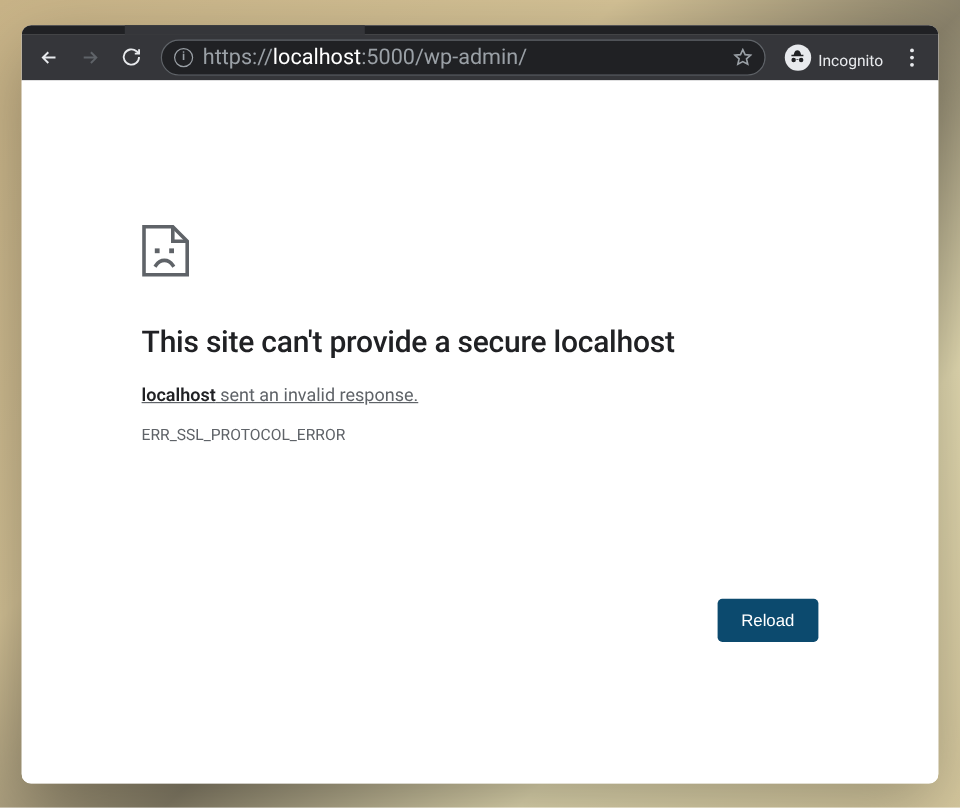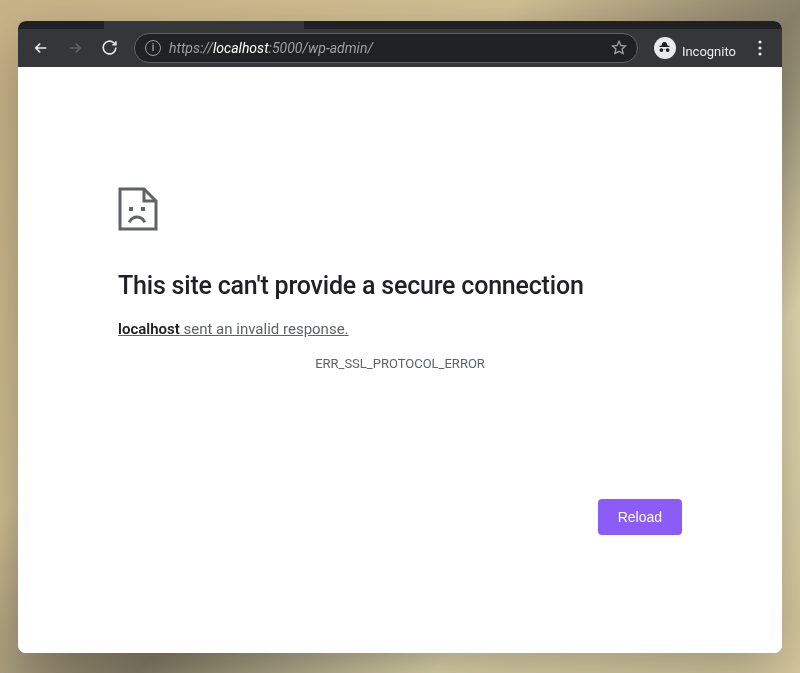--- a/index.html
+++ b/index.html
@@ -74,24 +74,23 @@
       gap: 8px;
     }
     .omnibox-info {
       width:16px;height:16px;border:1.5px solid #9aa0a6;border-radius:50%;
       display:flex;align-items:center;justify-content:center;
       color:#9aa0a6;font-size:10px;font-weight:600;
     }
     .url {
       flex:1;
       color:#9aa0a6;
-      font-size: 14px;
+      font-size: 18px;
       white-space: nowrap;
       overflow:hidden;
-      font-style:italic;
     }
     .url .scheme { color:#9aa0a6; }
     .url .host { color:#fff; }
     .url .rest { color:#9aa0a6; }
     .star-btn { color:#9aa0a6; cursor:pointer; display:flex;}
     .incog {
       display:flex;align-items:flex-end;gap:6px;
       color:#e8eaed;font-size:13px;padding:0 6px;
     }
     .incog-icon {
@@ -116,27 +115,26 @@
     .msg {
       font-size: 15px;
       color:#5f6368;
       margin-bottom: 18px;
       text-decoration: underline;
     }
     .msg strong { color:#202124; font-weight:600; }
     .err-code {
       font-size: 13px;
       color:#5f6368;
-      text-align:center;
     }
     .reload-btn {
       position:absolute;
       right: 100px;
       top: 432px;
-      background:#8b5cf6;
+      background:#0c4a6e;
       color:#fff;
       border:none;
       border-radius:4px;
       padding: 10px 20px;
       font-size:14px;
       cursor:pointer;
     }
   </style>
 </head>
 <body>
@@ -202,20 +200,20 @@
   <div class="content">
     <div class="sad-page">
       <svg width="40" height="44" viewBox="0 0 40 44" fill="none">
         <path d="M2 2h24l12 12v28H2V2z" fill="#fff" stroke="#5f6368" stroke-width="3"></path>
         <path d="M26 2v12h12" fill="none" stroke="#5f6368" stroke-width="3"></path>
         <rect x="11" y="20" width="4" height="4" fill="#5f6368"></rect>
         <rect x="23" y="20" width="4" height="4" fill="#5f6368"></rect>
         <path d="M12 34c2-3 5-4 7-4s5 1 7 4" fill="none" stroke="#5f6368" stroke-width="3" stroke-linecap="square"></path>
       </svg>
     </div>
-    <h1>This site can't provide a secure connection</h1>
+    <h1>This site can't provide a secure localhost</h1>
     <p class="msg">
       <strong>localhost</strong><span> sent an invalid response.</span>
     </p>
     <p class="err-code">ERR_SSL_PROTOCOL_ERROR</p>
     <button class="reload-btn">Reload</button>
   </div>
 </div>
 
 </body></html>

